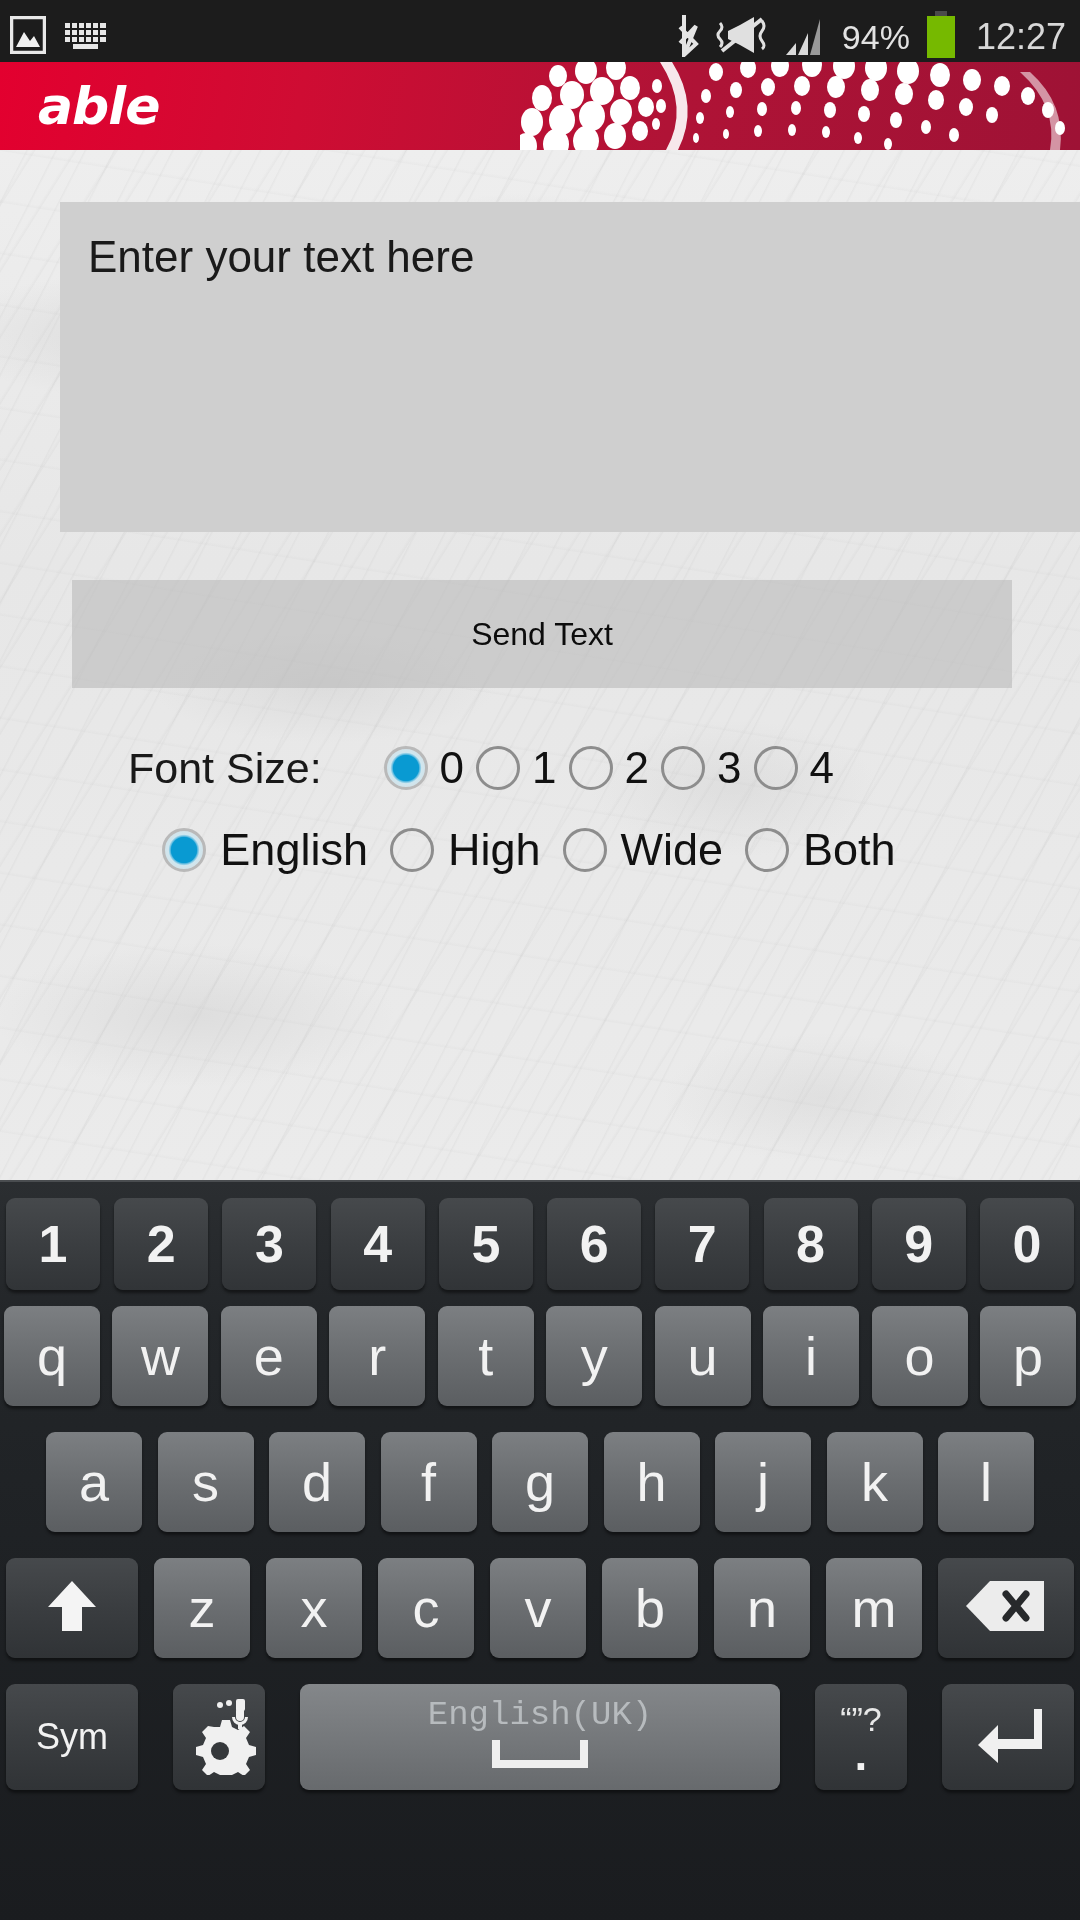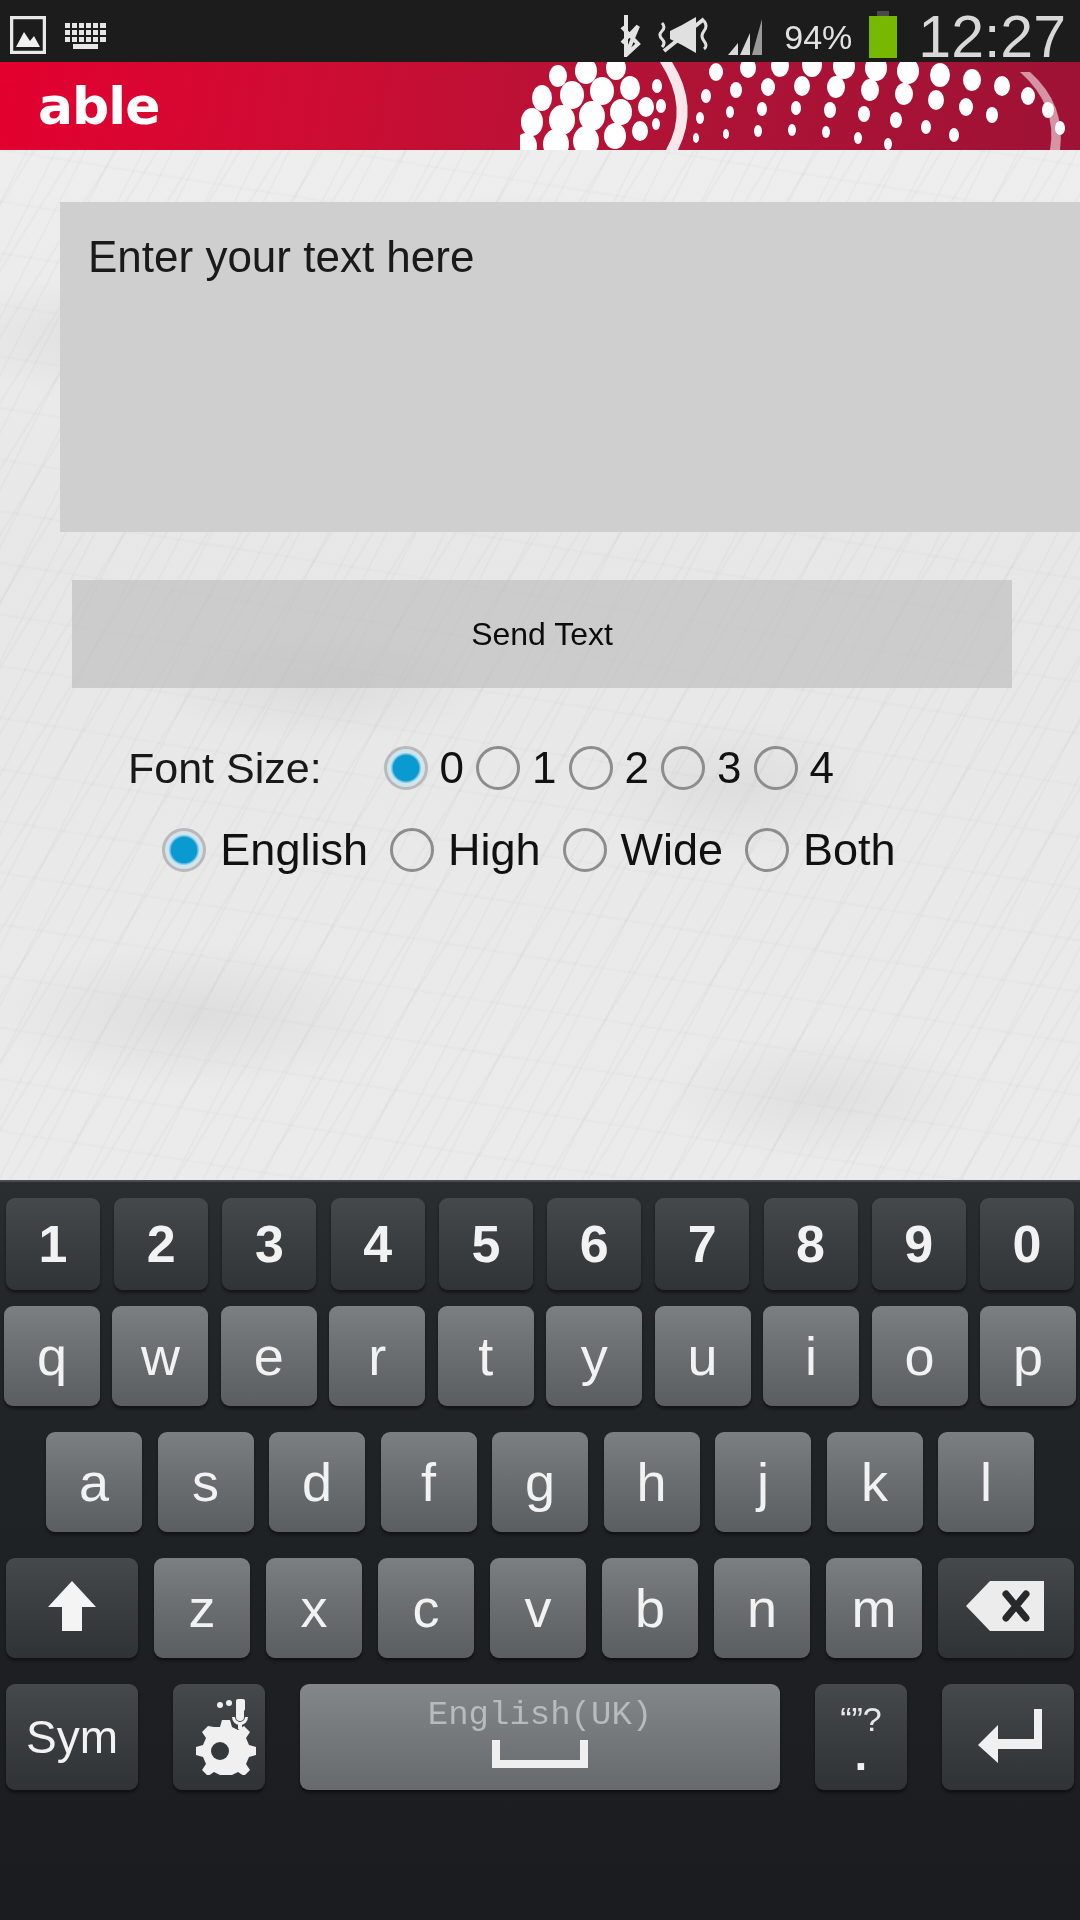--- a/index.html
+++ b/index.html
@@ -12,35 +12,36 @@
 
   
   #statusbar{
     position:absolute;left:0;top:0;width:1080px;height:74px;
     background:#1c1c1c;display:flex;align-items:center;
   }
   #status-left{display:flex;align-items:center;padding-left:10px;gap:18px;}
   #status-right{margin-left:auto;display:flex;align-items:center;padding-right:14px;gap:14px;}
   .sb-ico{display:block;}
   #clock{
-    color:#d8d8d8;font-size:59px;line-height:46px;letter-spacing:0px;
+    color:#d8d8d8;font-size:36px;line-height:46px;letter-spacing:0px;
     font-family:"Liberation Sans", sans-serif;font-weight:300;
     margin-left:4px;margin-bottom:1px;
   }
   #battpct{color:#e2e2e2;font-size:34px;font-weight:400;line-height:34px;}
 
   
   #appheader{
     position:absolute;left:0;top:62px;width:1080px;height:88px;overflow:hidden;
     background:linear-gradient(100deg,#e3002f 0%,#cf0c33 28%,#b01336 62%,#9e1235 100%);
   }
   #appheader .logo{
     position:absolute;left:38px;top:50%;transform:translateY(-50%);
     color:#fff;font-size:52px;font-weight:700;letter-spacing:-1px;
     font-family:"DejaVu Sans", sans-serif;
+    font-style:italic;
   }
   #header-pattern{position:absolute;right:0;top:0;width:560px;height:88px;}
 
   
   #content{
     position:absolute;left:0;top:150px;width:1080px;height:1030px;
     background:
       radial-gradient(ellipse 260px 90px at 12% 18%, rgba(190,190,190,.30), rgba(0,0,0,0) 70%),
       radial-gradient(ellipse 180px 70px at 48% 9%, rgba(175,175,175,.26), rgba(0,0,0,0) 70%),
       radial-gradient(ellipse 300px 110px at 82% 24%, rgba(188,188,188,.24), rgba(0,0,0,0) 72%),
@@ -137,21 +138,21 @@
     width:96px;height:100px;
     background:linear-gradient(180deg,#7c7f82 0%,#6b6e71 48%,#5b5e61 100%);
     font-size:54px;font-weight:400;
   }
   #krow3 .key.ltr{width:96px;}
   .key.fn{
     background:linear-gradient(180deg,#46494c 0%,#3a3d40 50%,#303336 100%);
   }
   .key.shift{width:132px;height:100px;}
   .key.bksp{width:136px;height:100px;}
-  .key.sym{width:132px;height:106px;font-size:46px;}
+  .key.sym{width:132px;height:106px;font-size:36px;}
   .key.settings{width:92px;height:106px;}
   .key.space{
     width:480px;height:106px;
     background:linear-gradient(180deg,#84878a 0%,#76797c 48%,#676a6d 100%);
     flex-direction:column;justify-content:center;
   }
   .key.space .splabel{
     color:#b7bbbe;font-size:34px;font-family:Liberation Mono, monospace;
     margin-bottom:4px;
   }

